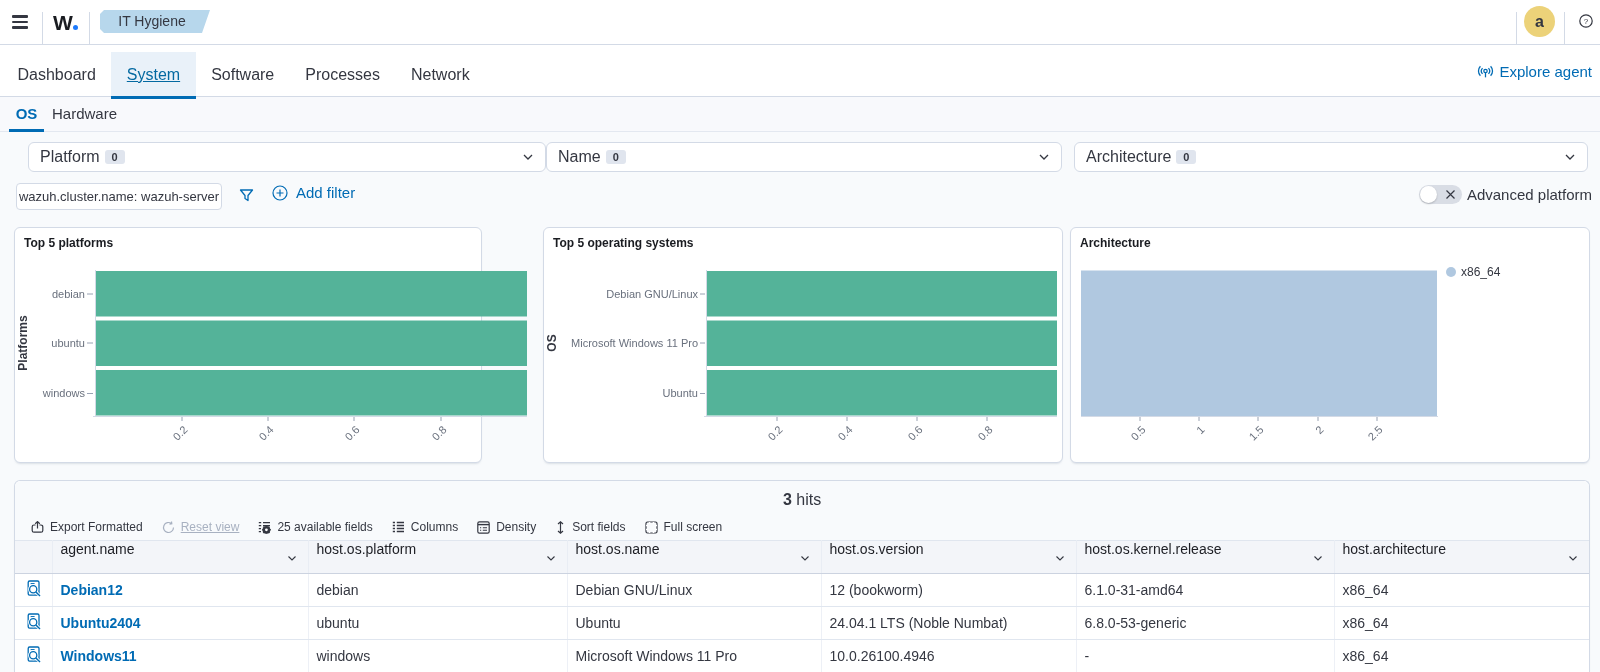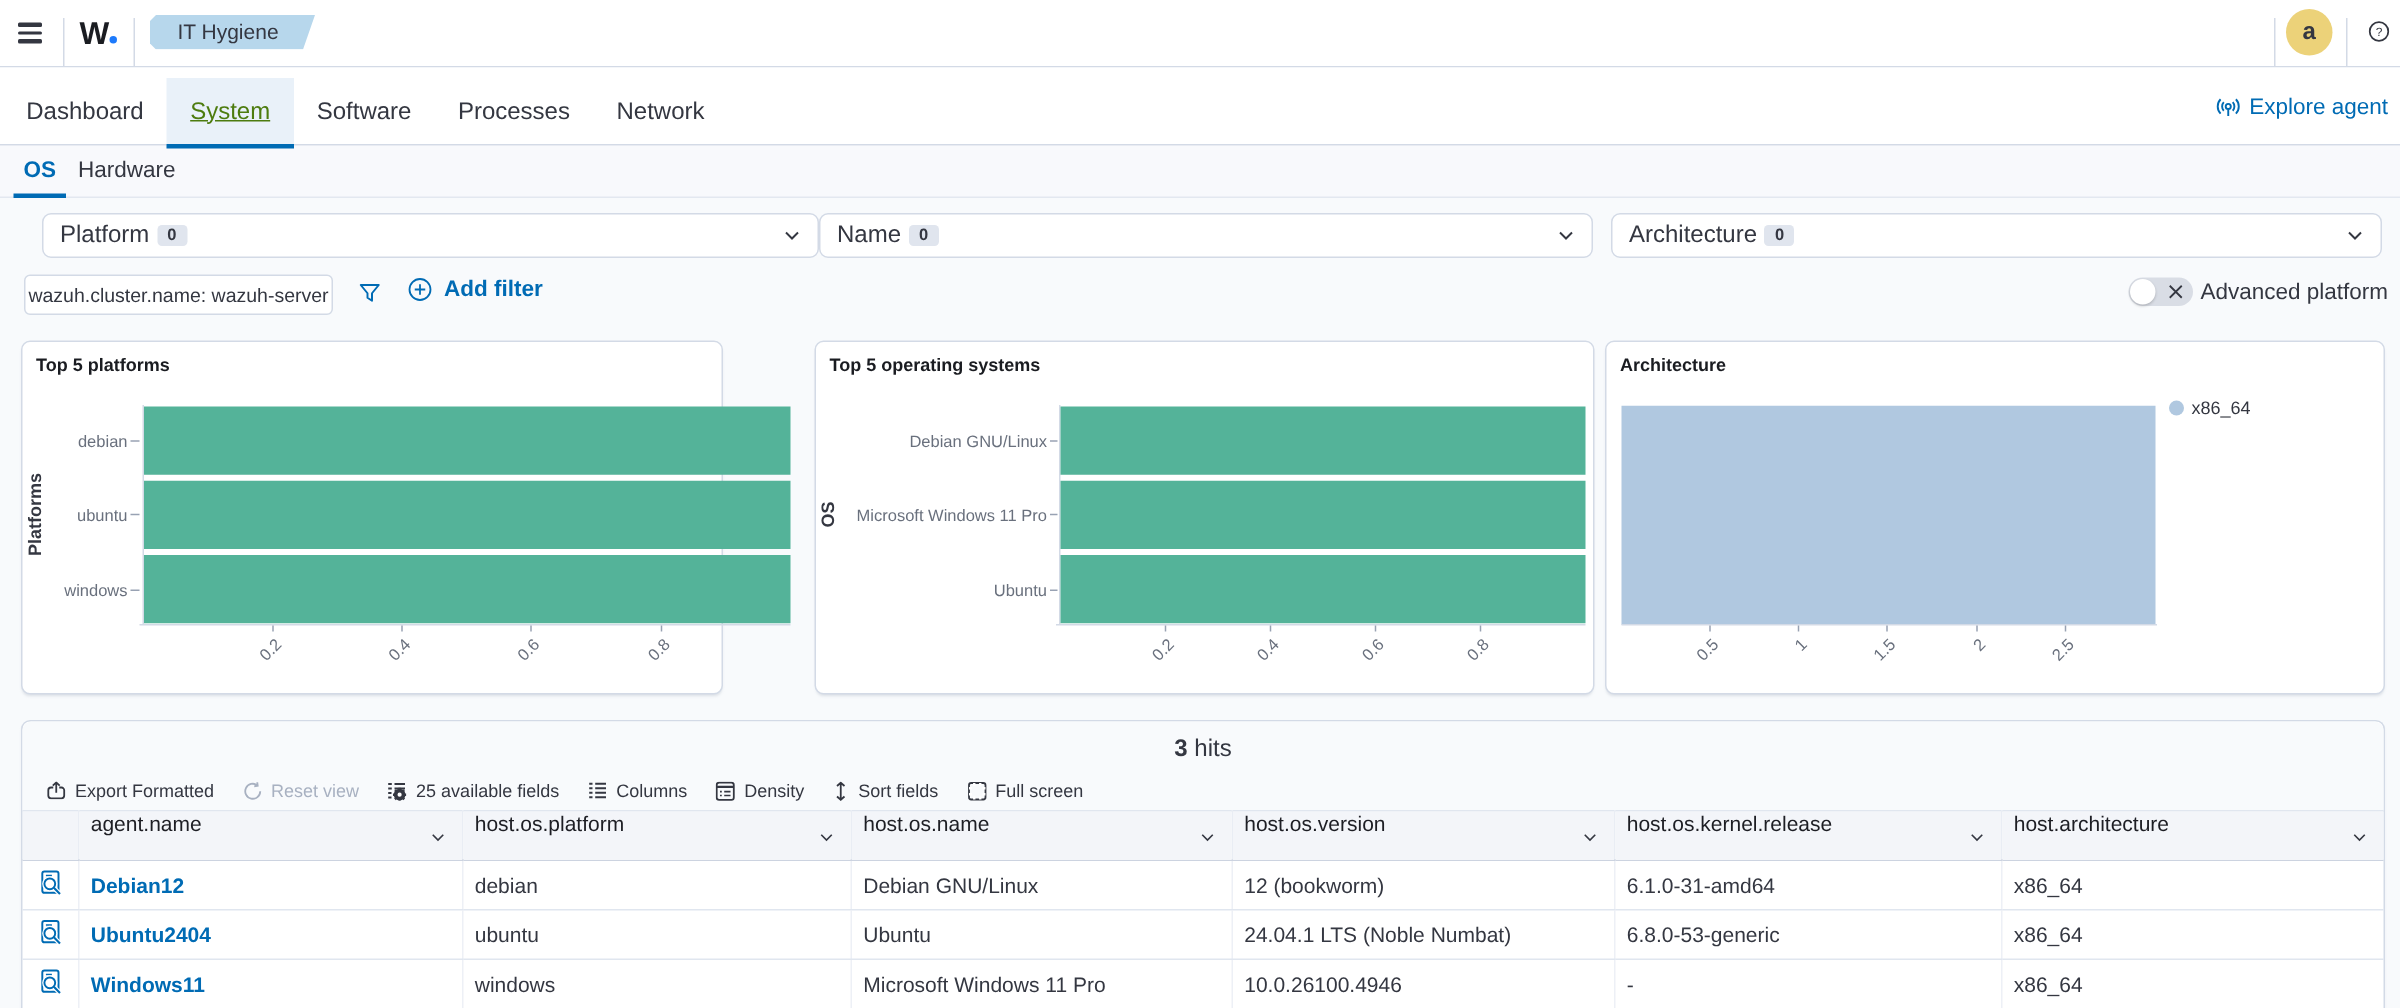--- a/index.html
+++ b/index.html
@@ -14,56 +14,56 @@
   .wlogo { position:absolute; left:53px; top:11px; font-weight:bold; font-size:21px; color:#1a1c21; letter-spacing:-1px; }
   .wdot { display:inline-block; width:5px; height:5px; border-radius:50%; background:#1d7afc; margin-left:1px; }
   .crumb { position:absolute; left:100px; top:10px; height:23px; width:110px; background:#b7d7ec; clip-path:polygon(4px 0, 100% 0, calc(100% - 8px) 100%, 4px 100%, 0 calc(100% - 4px), 0 4px); font-size:14px; color:#343741; line-height:23px; text-align:center; padding-right:6px; }
   .avatar { position:absolute; left:1524px; top:6px; width:31px; height:31px; border-radius:50%; background:#ecd279; color:#343741; font-weight:bold; font-size:16px; text-align:center; line-height:31px; }
   .help { position:absolute; left:1579px; top:14px; }
 
   
   .nav { position:absolute; top:45px; left:0; width:1600px; height:52px; border-bottom:1px solid #d3dae6; background:#fff; z-index:2;text-align:center; }
   .tabs { position:absolute; left:2px; top:6.5px; height:45.5px; display:flex; }
   .tab { font-size:16px; color:#343741; padding:0 15.5px; line-height:45px; }
-  .tab.sel { background:#e9f1f9; color:#4d7c0f; text-decoration:underline; position:relative; }
+  .tab.sel { background:#e9f1f9; color:#0369a1; text-decoration:underline; position:relative; }
   .tab.sel::after { content:""; position:absolute; left:0; right:0; bottom:-2px; height:3px; background:#006bb4; }
   .explore { position:absolute; right:8px; top:0; height:52px; display:flex; align-items:center; gap:5px; color:#006bb4; font-size:15px; }
 
   
   .content { position:absolute; top:97px; left:0; width:1600px; height:575px; background:#f8fafc; }
   .subnavrow { position:absolute; top:0; left:0; width:100%; height:35px; background:#f8f9fc; border-bottom:1px solid #e3e8f0; }
 
   
   .subtab-os { position:absolute; left:9px; top:0; width:35px; height:35px; text-align:center; font-size:15px; font-weight:bold; color:#006bb4; line-height:33px; border-bottom:3px solid #006bb4; box-sizing:border-box; }
   .subtab-hw { position:absolute; left:52px; top:0; height:35px; line-height:33px; font-size:15px; color:#343741; }
 
   
   .fsel { position:absolute; top:45px; height:30px; background:#fff; border:1px solid #d3dae6; border-radius:6px; display:flex; align-items:center; font-size:16px; color:#343741; padding-left:11px; }
   .badge { display:inline-block; margin-left:5px; background:#e0e5ee; border-radius:3px; min-width:20px; height:14px; line-height:14px; font-size:11px; font-weight:bold; text-align:center; color:#343741; }
   .fsel svg.chev { position:absolute; right:10px; }
 
   
   .fchip { position:absolute; left:16px; top:86px; width:206px; height:27px; background:#fff; border:1px solid #d3dae6; border-radius:4px; font-size:13px; color:#343741; line-height:25px; text-align:center; }
-  .addf { position:absolute; left:272px; top:87px; display:flex; align-items:center; gap:8px; color:#006bb4; font-size:15px;font-weight:bold; }
+  .addf { position:absolute; left:272px; top:87px; display:flex; align-items:center; gap:8px; color:#006bb4; font-size:15px; }
   .funnel { position:absolute; left:239px; top:91px; }
   .advwrap { position:absolute; right:8px; top:88px; display:flex; align-items:center; gap:5px; font-size:15px; color:#343741; }
   .toggle { width:43px; height:19px; background:#d9dde5; border-radius:10px; position:relative; }
   .knob { position:absolute; left:1px; top:1px; width:17px; height:17px; border-radius:50%; background:#fff; box-shadow:0 1px 2px rgba(0,0,0,.2); }
 
   
   .panel { position:absolute; background:#fff; border:1px solid #d3dae6; border-radius:6px; box-shadow:0 2px 2px -1px rgba(152,162,179,.3); }
   .ptitle { position:absolute; left:9px; top:8px; font-size:12px; font-weight:bold; color:#1a1c21; }
 
   
   .tpanel { position:absolute; left:14px; top:383px; width:1576px; height:192px; background:#fff; border:1px solid #d3dae6; border-bottom:none; border-radius:6px 6px 0 0; box-shadow:0 2px 2px -1px rgba(152,162,179,.3); }
   .topstrip { position:absolute; top:0; left:0; width:100%; height:59px; background:#f8fafc; border-radius:6px 6px 0 0; }
   .hits { position:absolute; top:10px; left:0; width:100%; text-align:center; font-size:16px; color:#343741; }
   .toolbar { position:absolute; left:16px; top:35px; height:22px; display:flex; align-items:center; gap:19px; font-size:12px; color:#343741; }
   .titem { display:flex; align-items:center; gap:6px; white-space:nowrap; }
-  .titem.dis { color:#a8b1c1; }
+  .titem.dis { color:#a8b1c1;text-decoration:underline; }
   table.grid { position:absolute; left:0; top:59px; width:1574px; border-collapse:collapse; table-layout:fixed; font-size:14px; color:#343741; }
   table.grid th { background:#f3f5f9; font-weight:normal; color:#1d1e24; text-align:left; height:31px; border-top:1px solid #e0e6ef; border-bottom:1px solid #ccd3e0; border-right:1px solid #e9edf4; padding:0 0 16px 8px; position:relative; }
   table.grid td { height:33px; border-bottom:1px solid #e0e6ef; border-right:1px solid #edf0f6; padding:0 0 0 8px; }
   table.grid th:last-child, table.grid td:last-child { border-right:none; }
   th .hchev { position:absolute; right:10px; top:10px; }
   a.lnk { color:#006bb4; font-weight:bold; text-decoration:none; }
 </style>
 </head>
 <body>
 

